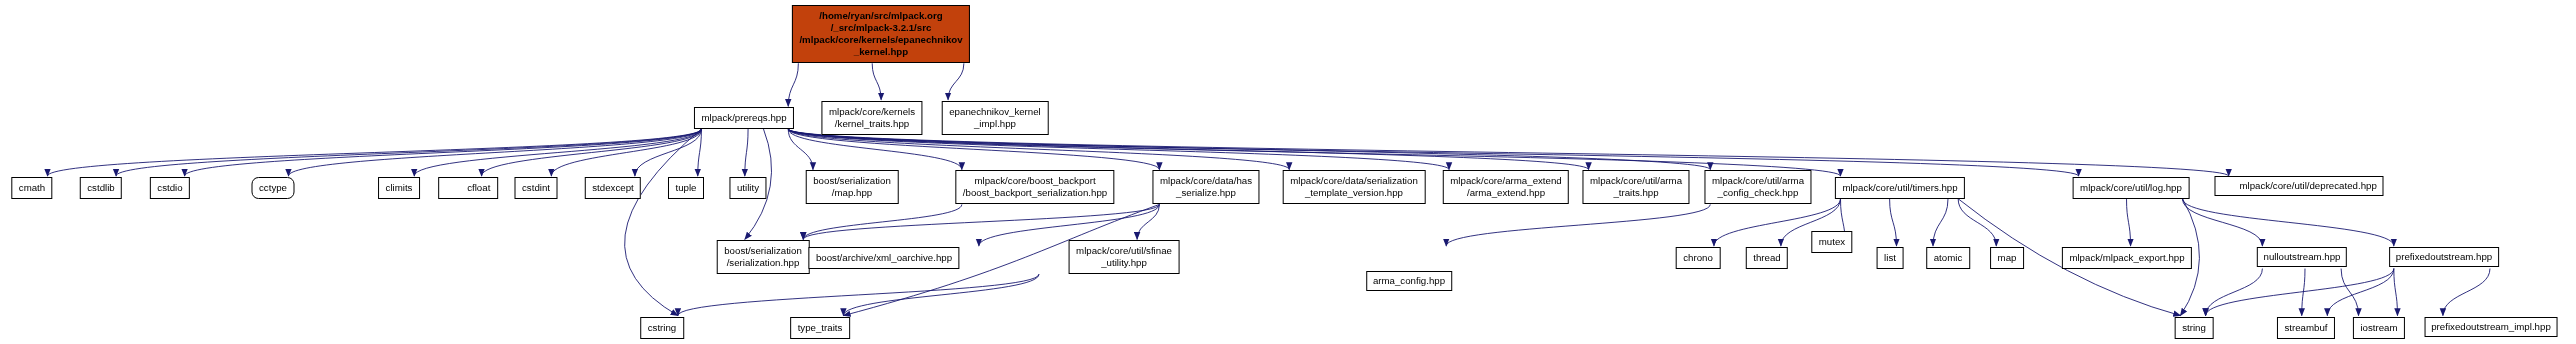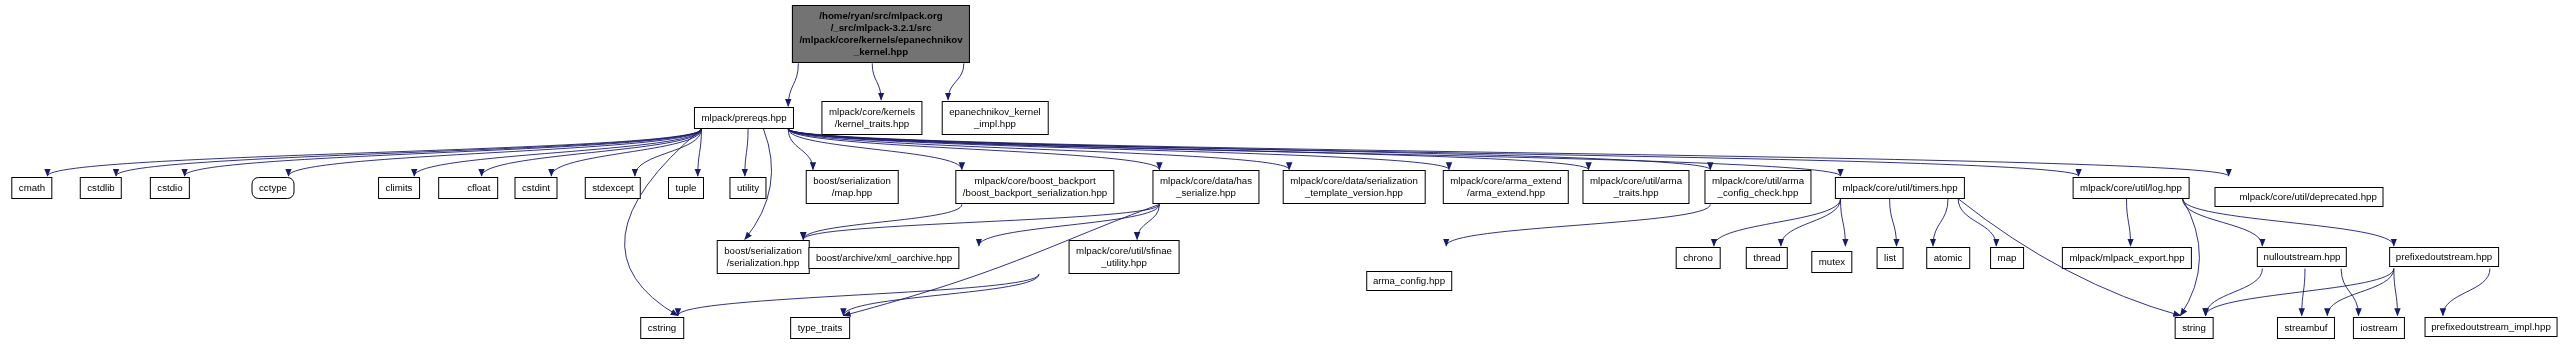--- a/index.html
+++ b/index.html
@@ -21,21 +21,21 @@
     color: #000000;
     font-size: 9.7px;
     line-height: 12px;
     padding: 4px 6.5px;
     text-align: center;
     white-space: nowrap;
     z-index: 1;
     cursor: pointer;
   }
   .node.main {
-    background: #737373;
+    background: #c2410c;
     font-weight: bold;
   }
   .node.emph { border-width: 1.6px; padding: 3.2px 5.7px; }
   .edge { fill: none; stroke-width: 1.1; }
 </style>
 </head>
 <body>
 
 <div id="canvas">
   <svg id="edges" width="2576" height="344" viewBox="0 0 3173 424">
@@ -171,21 +171,21 @@
     <div class="node" style="left: 1758px; top: 170px;">
       <div>mlpack/core/util/arma</div>
       <div>_config_check.hpp</div>
     </div>
     <div class="node" style="left: 1900px; top: 177px;">
       <div>mlpack/core/util/timers.hpp</div>
     </div>
     <div class="node" style="left: 2131px; top: 177px;">
       <div>mlpack/core/util/log.hpp</div>
     </div>
-    <div class="node emph" style="left: 2299px; top: 187px; padding-left: 24px;">
+    <div class="node emph" style="left: 2299px; top: 176px; padding-left: 24px;">
       <div>mlpack/core/util/deprecated.hpp</div>
     </div>
     <div class="node" style="left: 763px; top: 240px;">
       <div>boost/serialization</div>
       <div>/serialization.hpp</div>
     </div>
     <div class="node" style="left: 884px; top: 247px;">
       <div>boost/archive/xml_oarchive.hpp</div>
     </div>
     <div class="node" style="left: 1124px; top: 240px;">
@@ -194,21 +194,21 @@
     </div>
     <div class="node emph" style="left: 1409px; top: 247px; margin-top: 24px;">
       <div>arma_config.hpp</div>
     </div>
     <div class="node" style="left: 1698px; top: 247px;">
       <div>chrono</div>
     </div>
     <div class="node" style="left: 1767px; top: 247px;">
       <div>thread</div>
     </div>
-    <div class="node" style="left: 1832px; top: 251px;">
+    <div class="node" style="left: 1832px; top: 231px;">
       <div>mutex</div>
     </div>
     <div class="node" style="left: 1890px; top: 247px;">
       <div>list</div>
     </div>
     <div class="node" style="left: 1948px; top: 247px;">
       <div>atomic</div>
     </div>
     <div class="node" style="left: 2007px; top: 247px;">
       <div>map</div>

